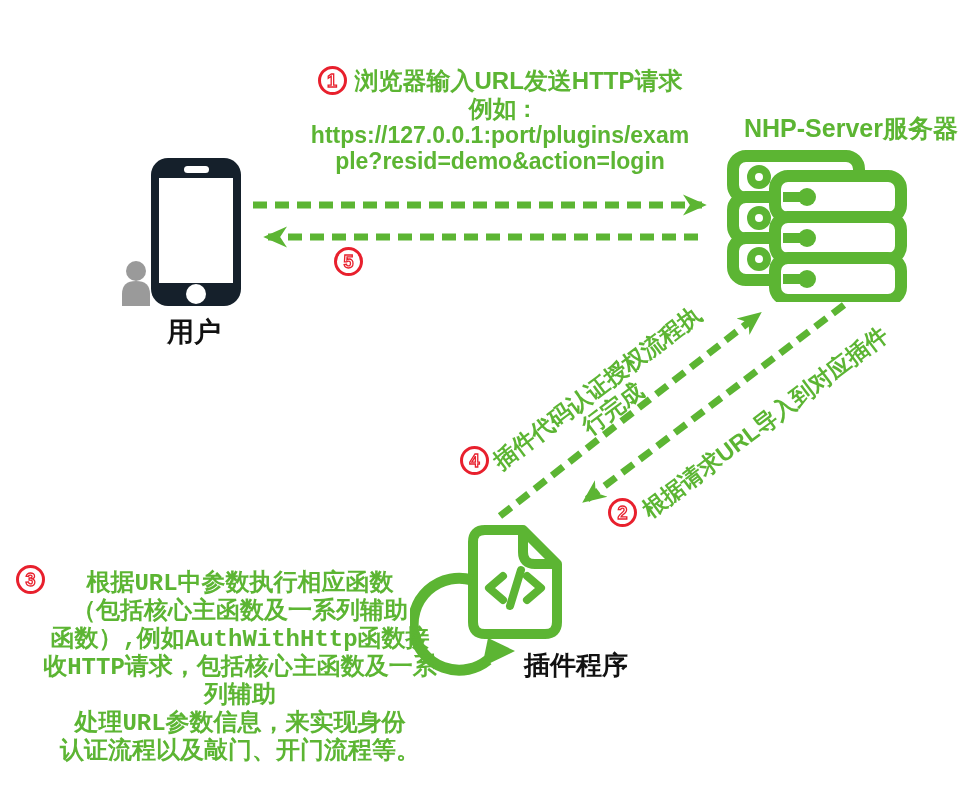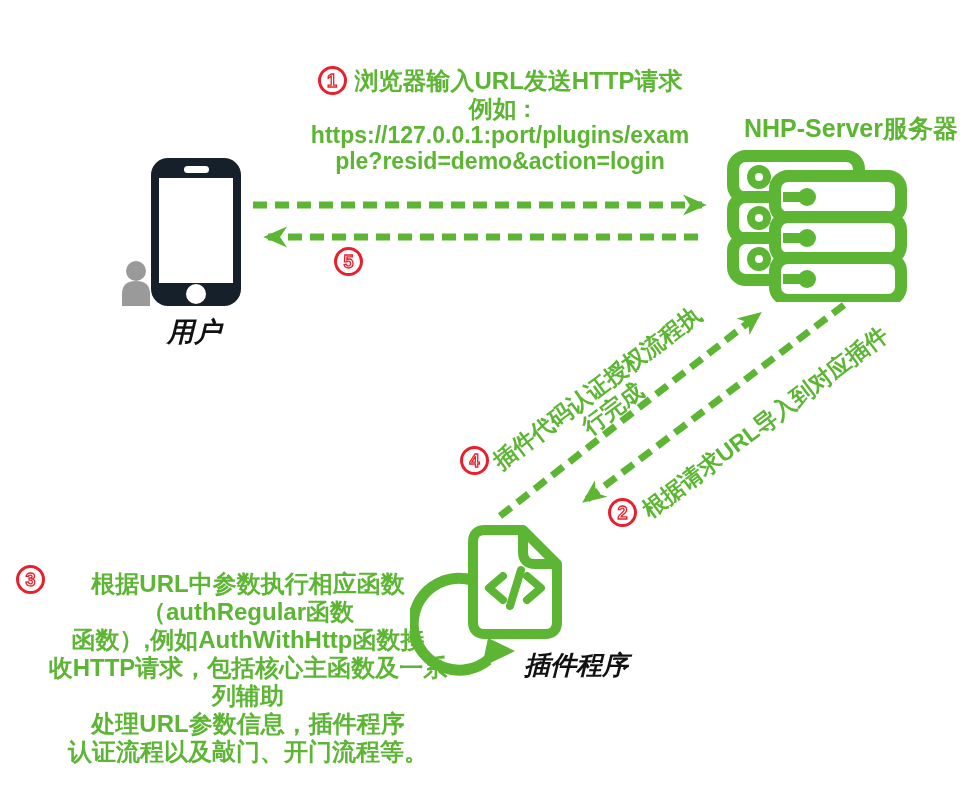--- a/index.html
+++ b/index.html
@@ -9,21 +9,21 @@
     --gray:#9a9a9a;
     --ink:#111111;
   }
   html,body{margin:0;padding:0;background:#fff;}
   .canvas{
     position:relative;width:976px;height:804px;background:#ffffff;overflow:hidden;
     font-family:"Liberation Sans",sans-serif;
   }
   .abs{position:absolute;}
   .green{color:var(--green);font-weight:700;}
-  .black{color:var(--ink);font-weight:700;font-style:italic;}
+  .black{color:var(--ink);font-weight:700;}
   .center{text-align:center;}
 
   
   .badge{
     width:29px;height:29px;border:3px solid var(--red);border-radius:50%;
     display:flex;align-items:center;justify-content:center;flex:0 0 auto;
     background:transparent;box-sizing:border-box;
   }
   .badge .num{
     font-size:18px;font-weight:700;line-height:1;
@@ -53,21 +53,21 @@
   
   .rot{transform:rotate(-37deg);transform-origin:center center;}
   .step4-label{left:455px;top:372px;width:300px;font-size:23px;line-height:26px;}
   .step2-label{left:600px;top:409px;width:330px;font-size:23px;line-height:26px;}
 
   .badge4{left:460px;top:446px;}
   .badge2{left:608px;top:498px;}
   .badge3{left:16px;top:565px;}
 
   
-  .step3{left:48px;top:570px;width:400px;font-size:24px;line-height:28px;}
+  .step3{left:40px;top:570px;width:400px;font-size:24px;line-height:28px;font-family:Liberation Mono, monospace;}
 
   
   .plugin-label{left:524px;top:648px;width:120px;font-size:26px;}
 
   svg{display:block;}
 </style>
 </head>
 <body>
 
 <div class="canvas">
@@ -173,20 +173,20 @@
     <polygon points="78,70 105,83 72,99" fill="#5cb533"></polygon>
   </svg>
 
   <div class="abs plugin-label black">插件程序</div>
 
   <span class="badge abs badge3">
       <span class="num">3</span>
     </span>
   <div class="abs step3 green center">
     <div>根据URL中参数执行相应函数</div>
-    <div>（authRegular函数</div>
+    <div>（包括核心主函数及一系列辅助</div>
     <div>函数）,例如AuthWithHttp函数接</div>
     <div>收HTTP请求，包括核心主函数及一系列辅助</div>
-    <div>处理URL参数信息，插件程序</div>
+    <div>处理URL参数信息，来实现身份</div>
     <div>认证流程以及敲门、开门流程等。</div>
   </div>
 
 </div>
 
 </body></html>

